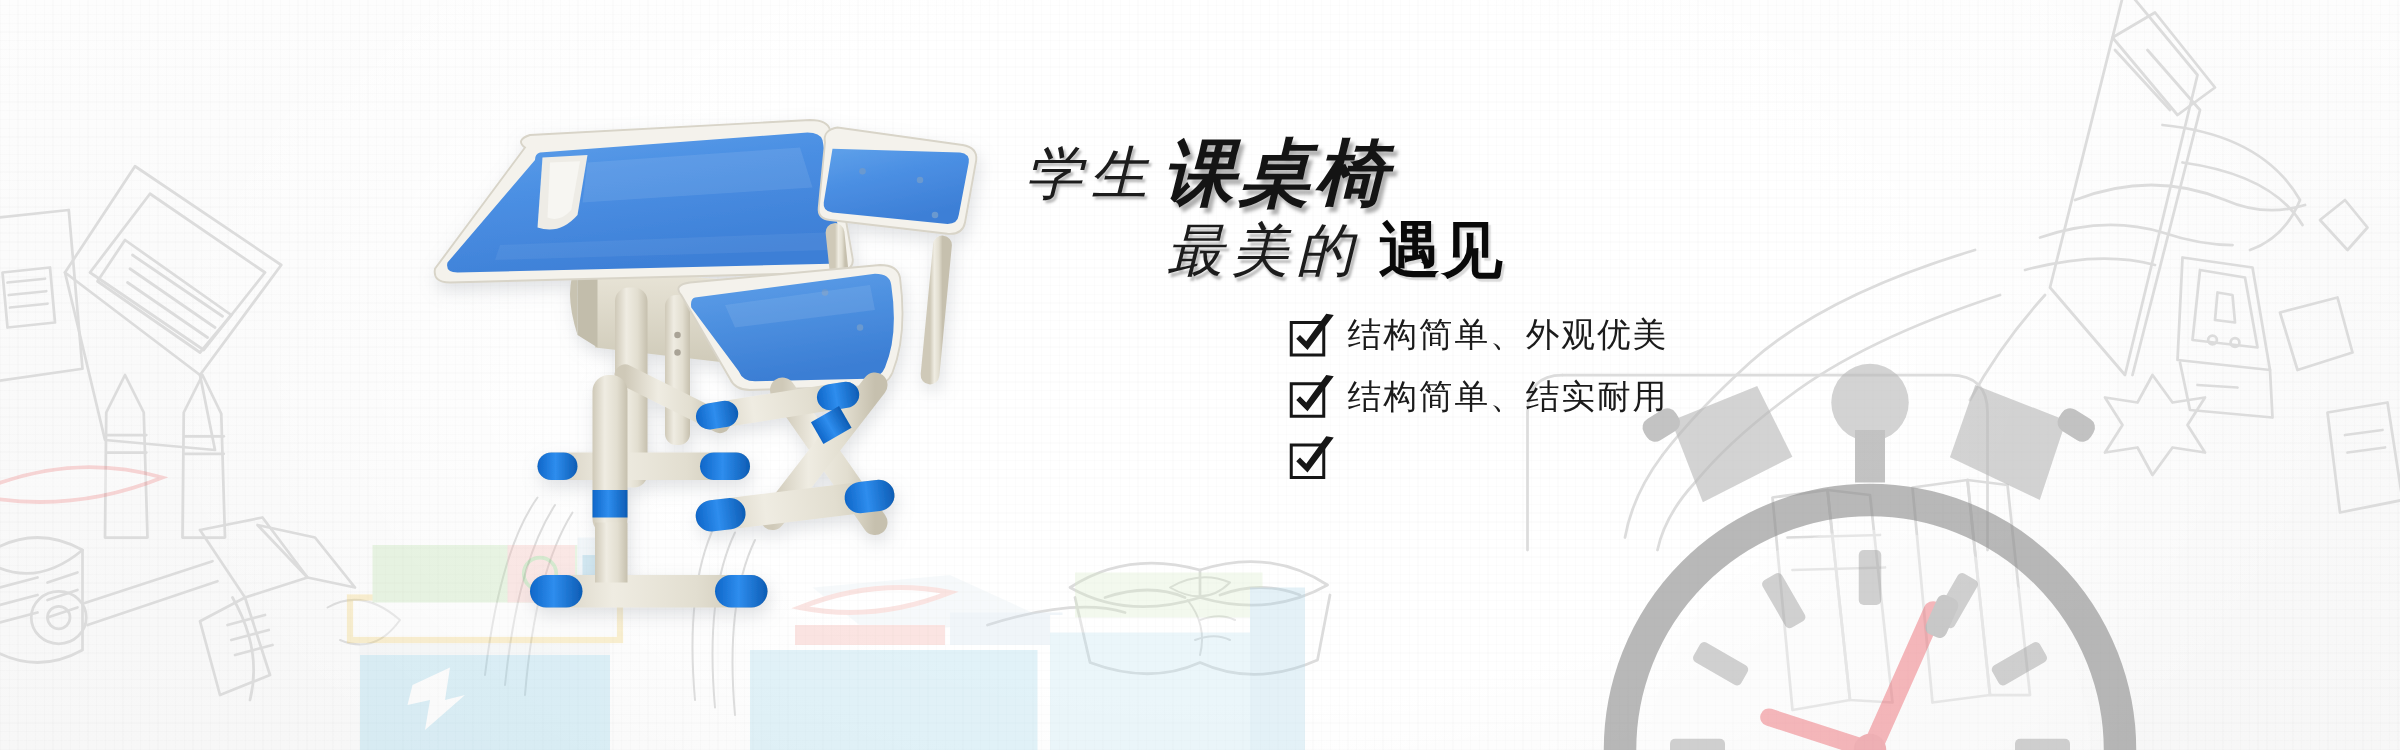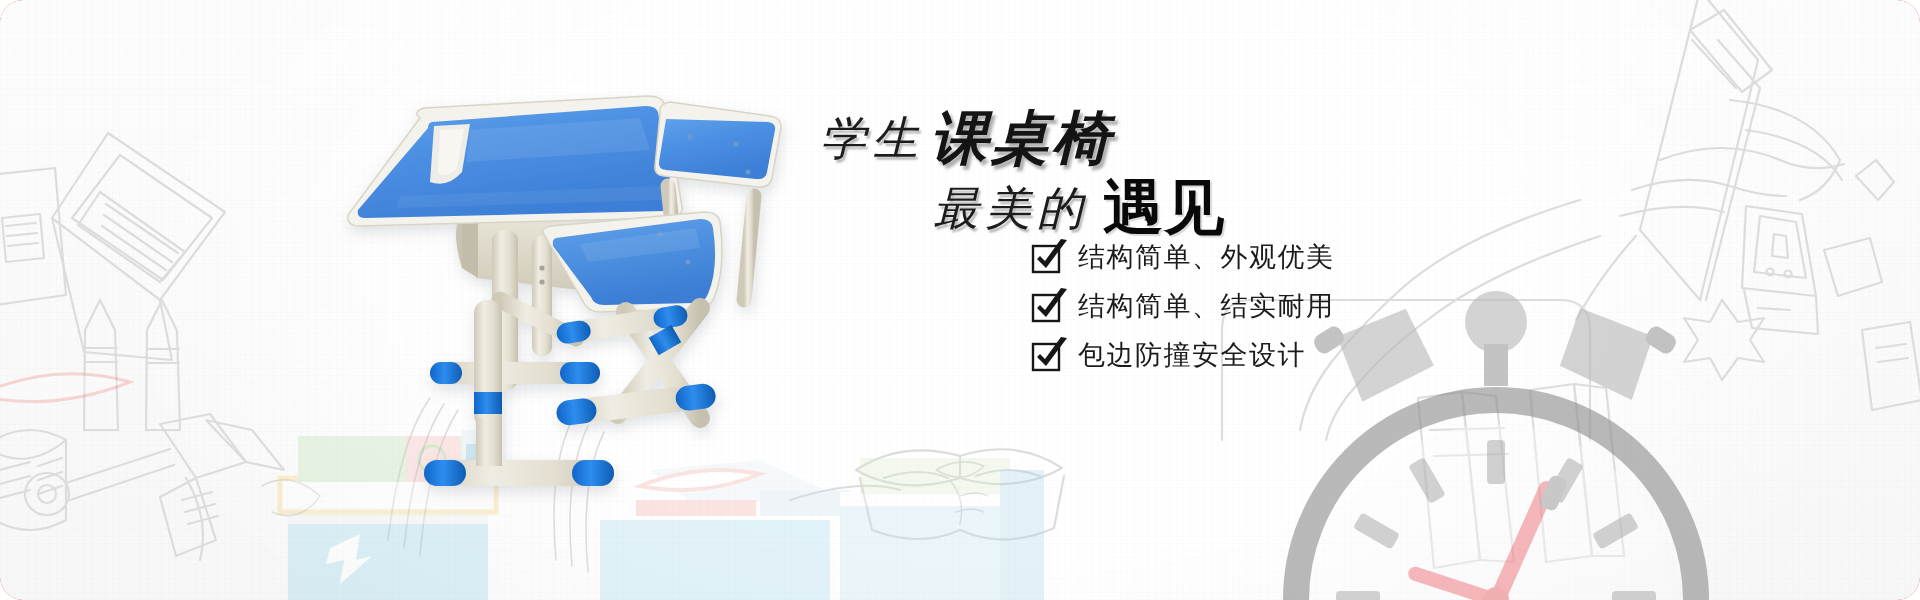--- a/index.html
+++ b/index.html
@@ -7,21 +7,20 @@
   html, body {
     width:1920px; height:600px;
     overflow:hidden;
     font-family:"Liberation Sans","DejaVu Sans",sans-serif;
   }
   #banner {
     position:relative;
     width:1920px; height:600px;
     background:#c2410c;
     overflow:hidden;
-    border-radius:23px;
   }
   
   #texture {
     position:absolute; inset:0;
     background-image:
       repeating-linear-gradient(0deg, rgba(0,0,0,0.010) 0 1px, transparent 1px 7px),
       repeating-linear-gradient(90deg, rgba(0,0,0,0.010) 0 1px, transparent 1px 7px);
     pointer-events:none;
     z-index:2;
   }
@@ -72,33 +71,33 @@
     font-weight:700;
     font-style:italic;
     color:#141414;
     letter-spacing:3px;
     text-shadow:3px 4px 3px rgba(120,120,120,0.6);
     vertical-align:middle;
     margin-left:6px;
   }
   .heavy {
     font-family:"Liberation Sans","DejaVu Sans",sans-serif;
-    font-size:60px;
+    font-size:49px;
     font-weight:700;
     color:#090909;
     letter-spacing:1px;
     vertical-align:middle;
     margin-left:14px;
     text-shadow:2px 2px 1px rgba(150,150,150,0.35);
   }
 
   
   #bullets {
     position:absolute;
-    left:1032px; top:236px;
+    left:1032px; top:248px;
     width:470px;
   }
   .bullet {
     display:flex;
     align-items:center;
     height:41px;
     margin-bottom:8px;
   }
   .check-icon {
     position:relative;
@@ -453,19 +452,18 @@
         <span class="bullet-text">结构简单、结实耐用</span>
       </div>
 
       <div class="bullet">
         <span class="check-icon">
           <svg width="40" height="40" viewBox="0 0 40 40">
             <rect x="3" y="9" width="26" height="26" fill="none" stroke="#161616" stroke-width="2.4"></rect>
             <path d="M7 22 L16 31 L37 3 L31 2 L15 24 L10 19 Z" fill="#161616"></path>
           </svg>
         </span>
-        <span class="bullet-text">包边防撞安全设计</span>
       </div>
 
     </div>
   </div>
 
 </div>
 
 </body></html>

